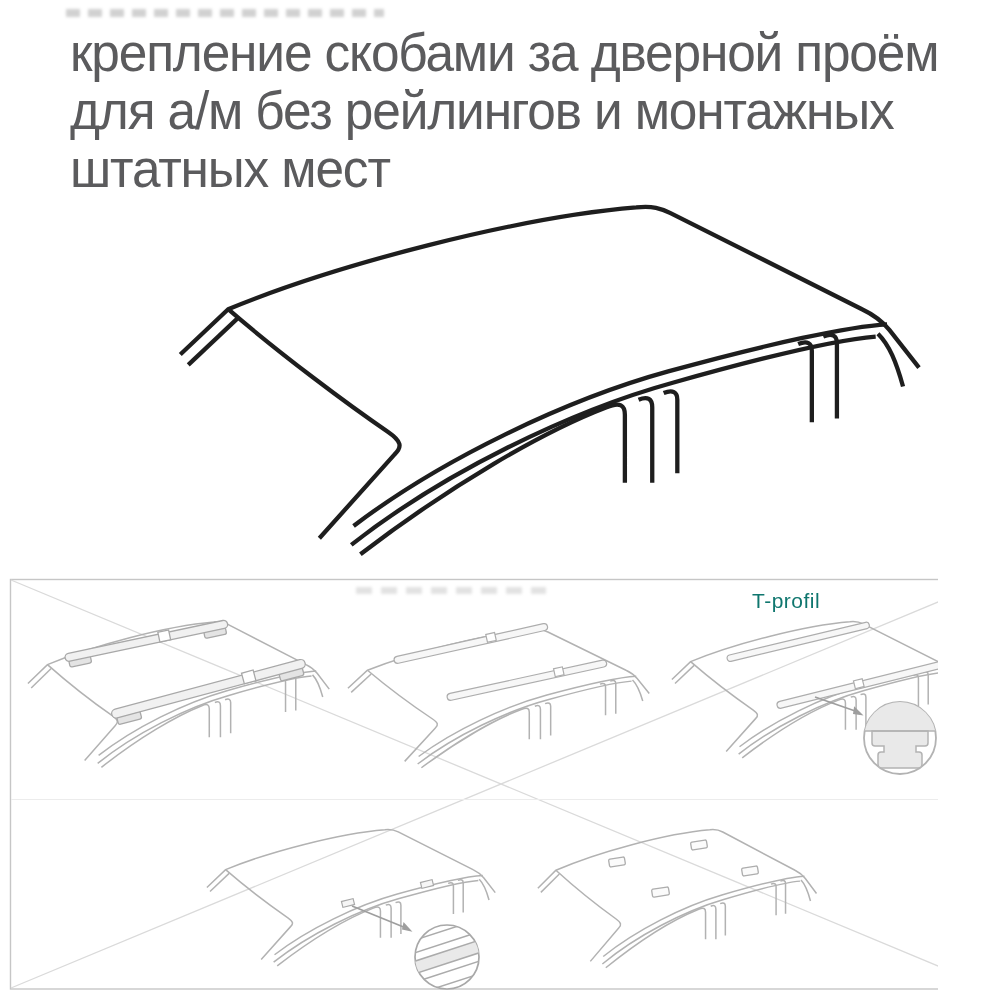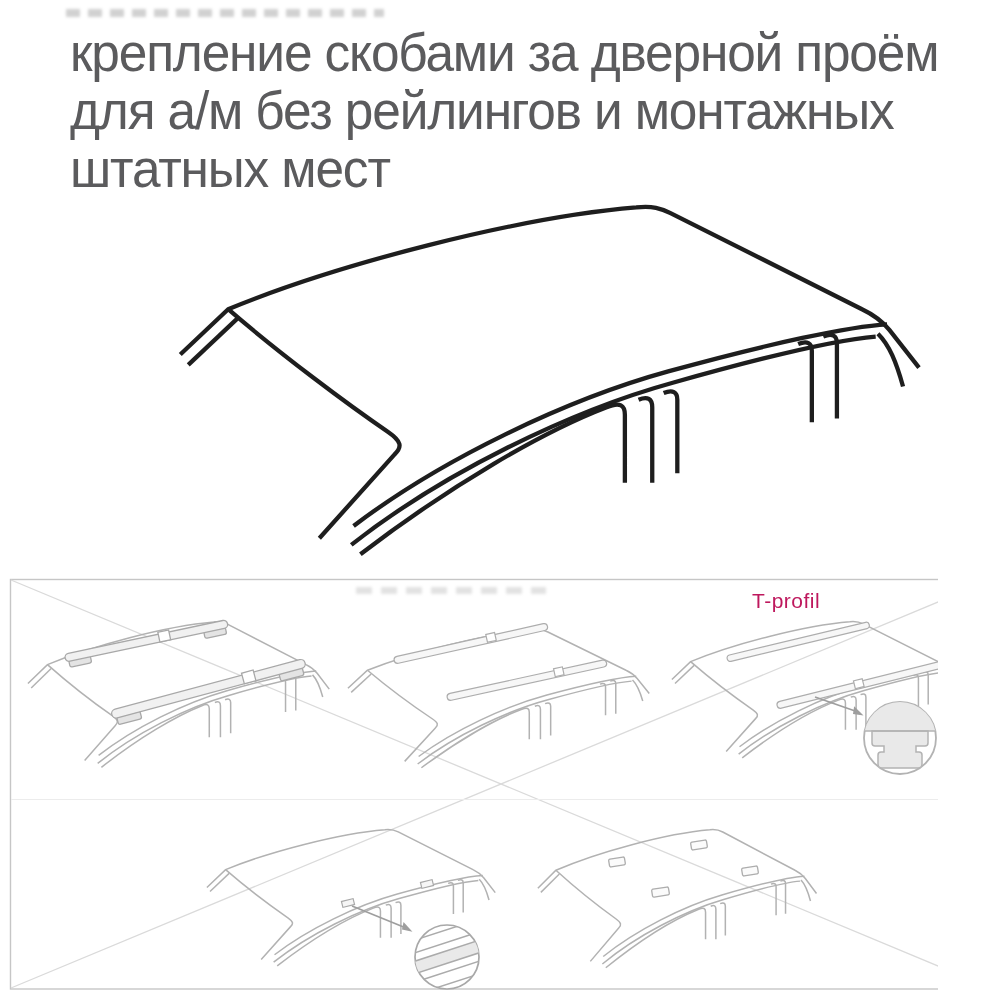--- a/index.html
+++ b/index.html
@@ -8,21 +8,21 @@
   .top-blur{position:absolute;left:66px;top:9px;width:318px;height:8px;opacity:.45;
             background:repeating-linear-gradient(90deg,#9a9a9a 0 14px,transparent 14px 22px);
             filter:blur(1.4px);}
   .panel-blur{position:absolute;left:356px;top:587px;width:190px;height:7px;opacity:.28;
             background:repeating-linear-gradient(90deg,#9a9a9a 0 16px,transparent 16px 25px);
             filter:blur(1.6px);}
   .title{position:absolute;left:70px;top:24px;width:880px;
          font-size:53px;line-height:58px;letter-spacing:-1.2px;color:#5b5b5d;
          transform:scaleX(.97);transform-origin:left top;}
   .title div{white-space:nowrap;}
-  .tprofil{position:absolute;left:752px;top:589px;font-size:21px;color:#be185d;
+  .tprofil{position:absolute;left:752px;top:589px;font-size:21px;color:#0f766e;
            letter-spacing:.5px;}
   svg{position:absolute;left:0;top:0;}
 </style>
 </head>
 <body>
 
 <div id="stage">
 
   <div class="top-blur"></div>
 

